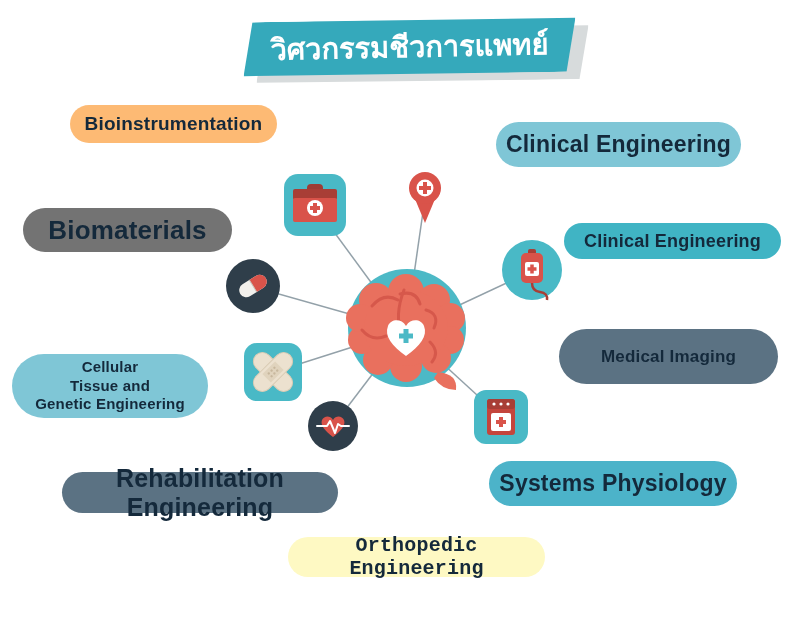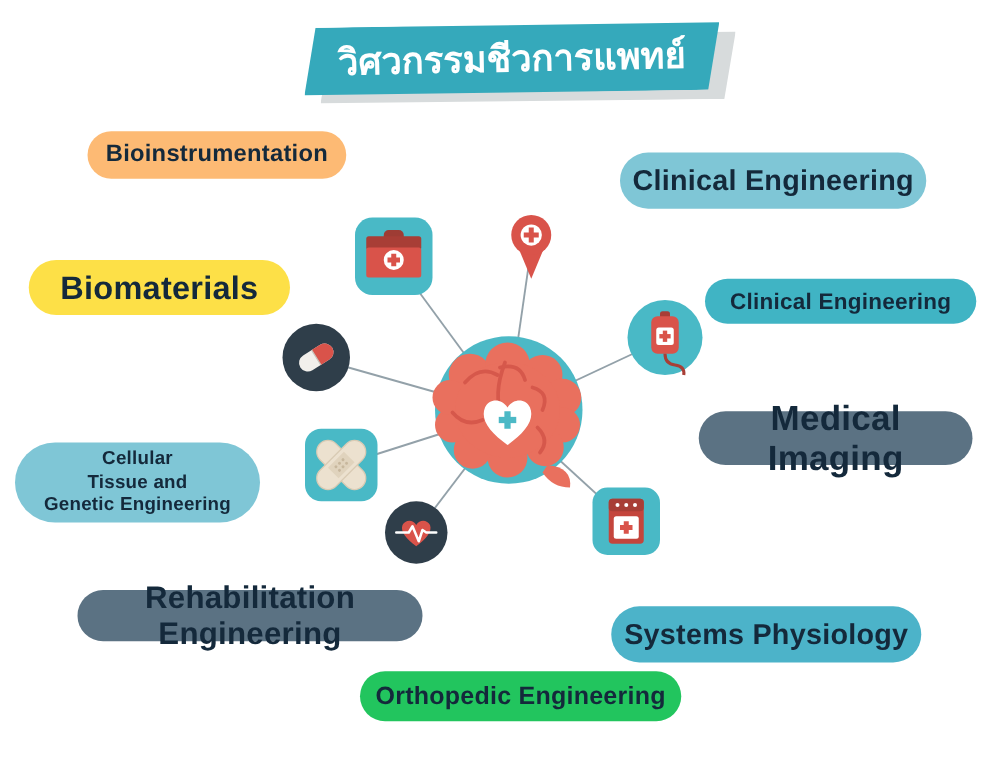--- a/index.html
+++ b/index.html
@@ -20,23 +20,23 @@
     text-align:center;
     letter-spacing:0.2px;
   }
   .pre{white-space:pre-line;line-height:1.25;}
   
   #pill-bioinstrumentation{left:70px;top:105px;width:207px;height:38px;font-size:19px;}
   #pill-clinical-top{left:496px;top:122px;width:245px;height:45px;font-size:23px;}
   #pill-biomaterials{left:23px;top:208px;width:209px;height:44px;font-size:26px;}
   #pill-clinical-right{left:564px;top:223px;width:217px;height:36px;font-size:18px;}
   #pill-cellular{left:12px;top:318px;width:196px;height:64px;font-size:15px;border-radius:41px;margin-top:36px;}
-  #pill-medical-imaging{left:559px;top:329px;width:219px;height:43px;font-size:28px;}
+  #pill-medical-imaging{left:559px;top:329px;width:219px;height:55px;font-size:17px;}
   #pill-rehabilitation{left:62px;top:472px;width:276px;height:41px;font-size:25px;}
-  #pill-systems-physiology{left:489px;top:461px;width:248px;height:45px;font-size:23px;margin-top:24px;}
+  #pill-systems-physiology{left:489px;top:461px;width:248px;height:45px;font-size:23px;}
   #pill-orthopedic{left:288px;top:537px;width:257px;height:40px;font-size:20px;}
   
   #title-wrap{position:absolute;left:230px;top:14px;width:370px;height:78px;}
   #title-shadow{
     position:absolute;left:26px;top:12px;width:333px;height:56px;
     background:#d7dbdc;
     clip-path:polygon(3% 0,100% 4%,97% 100%,0 96%);
     transform:rotate(-1deg);
   }
   #title-banner{
@@ -175,28 +175,28 @@
 
   <div id="title-wrap">
     <div id="title-shadow"></div>
     <div id="title-banner">วิศวกรรมชีวการแพทย์</div>
   </div>
 
   <div class="pill" id="pill-bioinstrumentation" style="background-color: #fdba74;">Bioinstrumentation</div>
 
   <div class="pill" id="pill-clinical-top" style="background-color: rgb(127, 198, 214);">Clinical Engineering</div>
 
-  <div class="pill" id="pill-biomaterials" style="background-color: #fde047;">Biomaterials</div>
+  <div class="pill" id="pill-biomaterials" style="background-color: #737373;">Biomaterials</div>
 
   <div class="pill" id="pill-clinical-right" style="background-color: rgb(64, 180, 196);">Clinical Engineering</div>
 
   <div class="pill pre" id="pill-cellular" style="background-color: rgb(127, 198, 214);">Cellular
 Tissue and
 Genetic Engineering</div>
 
   <div class="pill" id="pill-medical-imaging" style="background-color: rgb(91, 114, 131);">Medical Imaging</div>
 
   <div class="pill" id="pill-rehabilitation" style="background-color: rgb(91, 114, 131);">Rehabilitation Engineering</div>
 
   <div class="pill" id="pill-systems-physiology" style="background-color: rgb(76, 179, 201);">Systems Physiology</div>
 
-  <div class="pill" id="pill-orthopedic" style="background-color: #22c55e;">Orthopedic Engineering</div>
+  <div class="pill" id="pill-orthopedic" style="background-color: #fef9c3; font-family: Liberation Mono, monospace;">Orthopedic Engineering</div>
 </div>
 
 </body></html>

